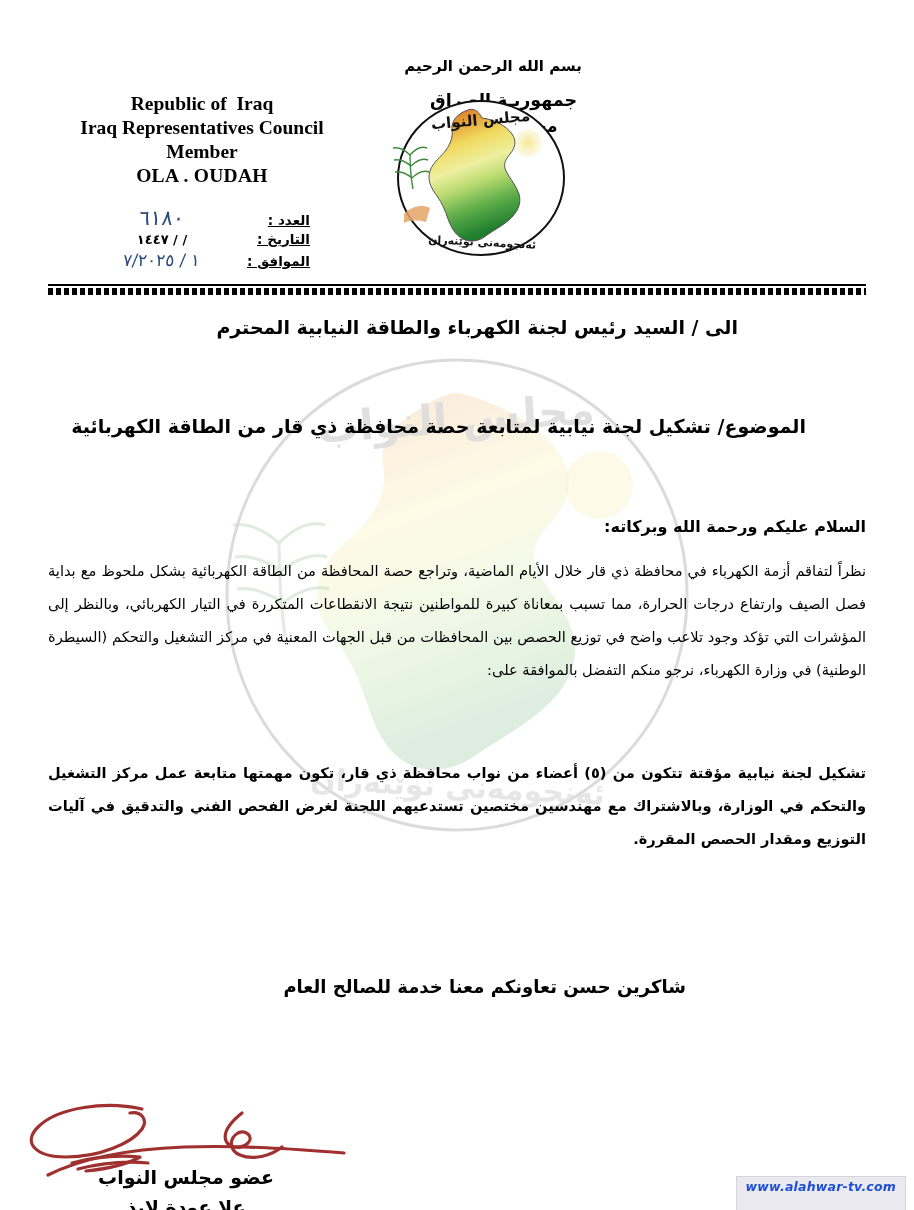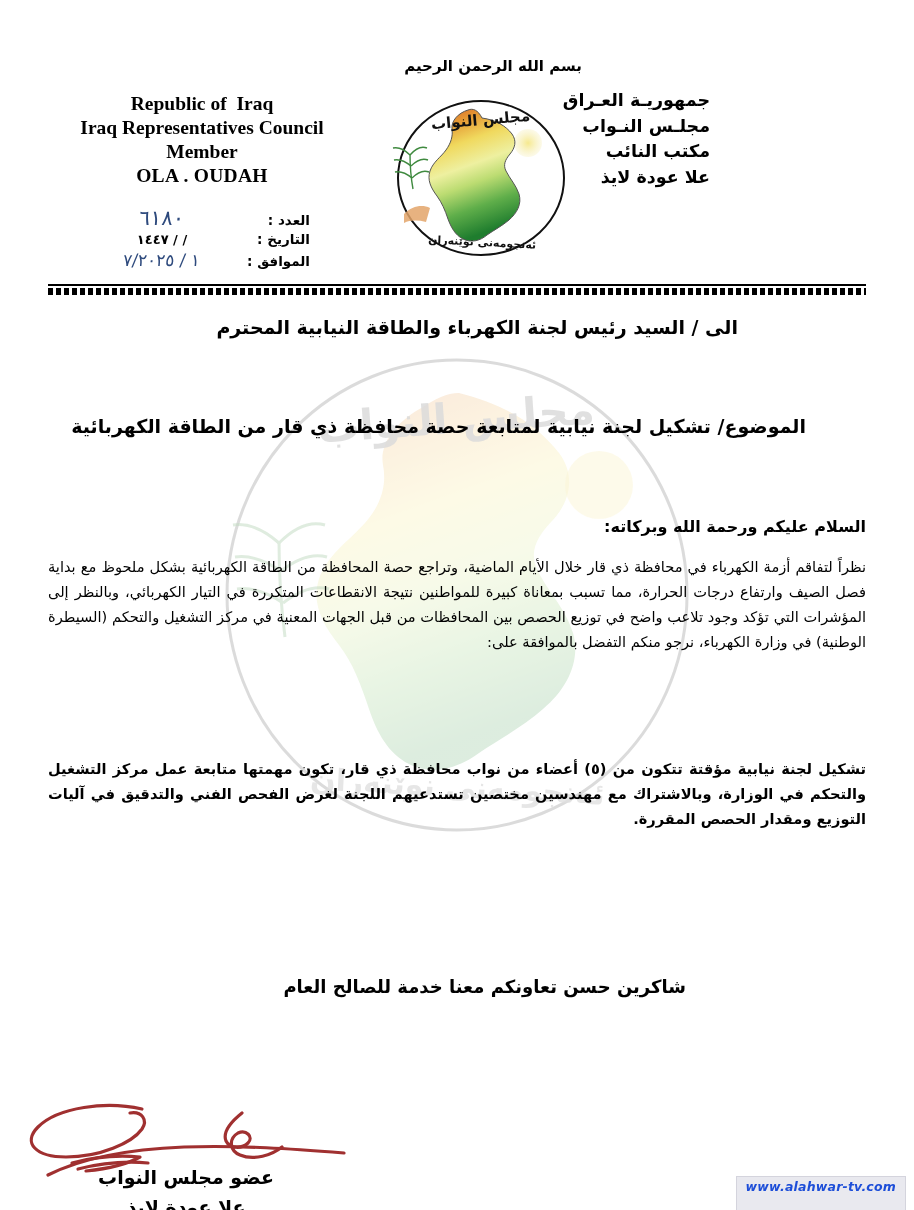--- a/index.html
+++ b/index.html
@@ -84,20 +84,21 @@
     display: flex;
     flex-direction: row;
     align-items: baseline;
     justify-content: flex-start;
     height: 21px;
   }
   .ref-label {
     width: 76px;
     flex: 0 0 76px;
     white-space: nowrap;
+    text-decoration: underline;
   }
   .ref-val {
     flex: 1 1 auto;
     text-align: center;
     white-space: nowrap;
     font-size: 13px;
     letter-spacing: 1px;
   }
   .ref-hand {
     color: #2e4a7d;
@@ -115,21 +116,21 @@
     display: inline-block;
     transform: skewX(-6deg);
   }
 
   
   .ar-block {
     position: absolute;
     right: 48px;
     top: 88px;
     width: 280px;
-    text-align: right;
+    text-align: left;
     direction: rtl;
     font-family: "DejaVu Sans", sans-serif;
     font-weight: 700;
     font-size: 17.5px;
     line-height: 25.5px;
   }
   .ar-block .ln { display: block; white-space: nowrap; }
   .ar-sp { letter-spacing: 1.2px; }
 
   
@@ -208,21 +209,21 @@
     white-space: nowrap;
   }
 
   .para {
     position: absolute;
     direction: rtl;
     text-align: justify;
     text-align-last: right;
     font-family: "DejaVu Sans", sans-serif;
     font-size: 14.6px;
-    line-height: 25px;
+    line-height: 33px;
   }
   .para.normal { font-weight: 400; }
   .para.bold { font-weight: 700; }
 
   #para-intro {
     right: 48px;
     left: 48px;
     top: 548px;
   }
   #para-request {

